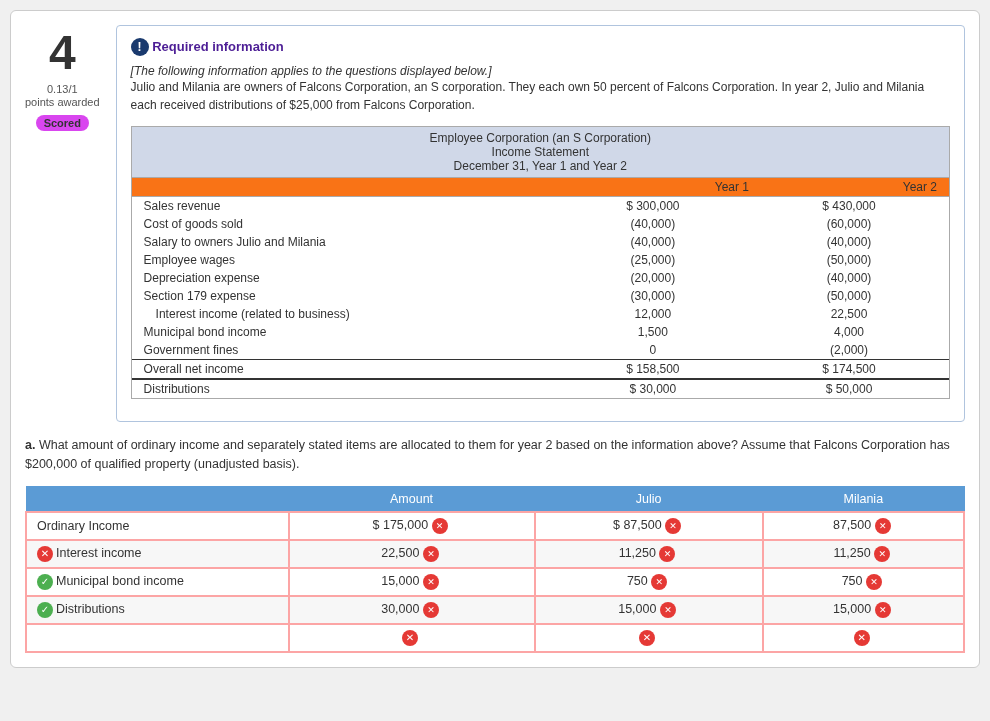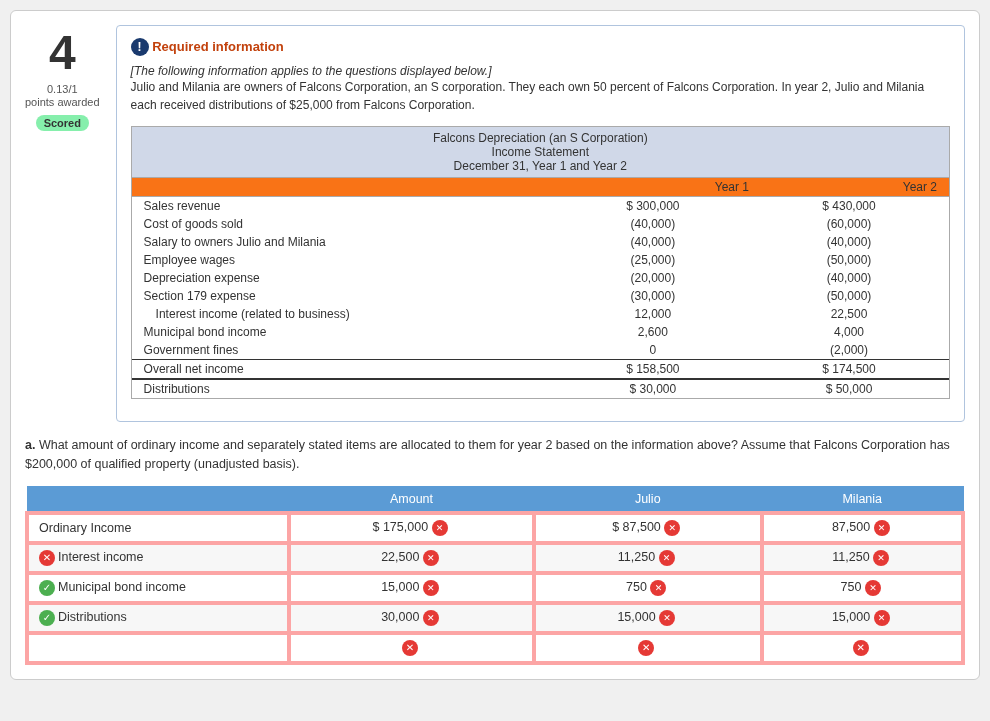--- a/index.html
+++ b/index.html
@@ -38,21 +38,21 @@
       min-width: 70px;
       gap: 6px;
     }
     .points-label {
       font-size: 11px;
       color: #555;
       text-align: center;
       line-height: 1.2;
     }
     .scored-badge {
-      background: #86efac;
+      background: #d946ef;
       color: #333;
       border-radius: 10px;
       padding: 2px 8px;
       font-size: 11px;
       font-weight: bold;
       text-align: center;
     }
     .info-box {
       border: 1px solid #b0c4de;
       border-radius: 4px;
@@ -67,21 +67,21 @@
       border-radius: 50%;
       color: #fff;
       font-size: 12px;
       font-weight: bold;
       text-align: center;
       line-height: 18px;
       margin-bottom: 4px;
     }
     .required-info-title {
       font-weight: bold;
-      color: #c2410c;
+      color: #4c1d95;
       font-size: 13px;
       text-align: center;
     }
     .italic-note {
       font-style: italic;
       color: #333;
       font-size: 12px;
     }
     .intro-text {
       margin-bottom: 12px;
@@ -171,21 +171,21 @@
       text-align: left;
     }
     .answer-table tbody tr {
       background: #fff;
     }
     .answer-table tbody tr:nth-child(even) {
       background: #f7f7f7;
     }
     .answer-table tbody td {
       padding: 5px 8px;
-      border: 4px solid #fca5a5;
+      border: 2px solid #fca5a5;
       text-align: center;
       vertical-align: middle;
     }
     .answer-table tbody td.row-label {
       text-align: left;
       padding-left: 10px;
     }
     .check-icon {
       display: inline-block;
       width: 16px;
@@ -232,21 +232,21 @@
     <div class="info-box">
       <div style="margin-bottom:4px;">
         <span class="info-icon">!</span>
         <span class="required-info-title">Required information</span>
       </div>
       <div class="italic-note">[The following information applies to the questions displayed below.]</div>
       <div class="intro-text">Julio and Milania are owners of Falcons Corporation, an S corporation. They each own 50 percent of Falcons Corporation. In year 2, Julio and Milania each received distributions of $25,000 from Falcons Corporation.</div>
 
       <div class="income-stmt-wrapper">
         <div class="income-stmt-header">
-          <div>Falcons Depreciation (an S Corporation)</div>
+          <div>Employee Corporation (an S Corporation)</div>
           <div>Income Statement</div>
           <div>December 31, Year 1 and Year 2</div>
         </div>
         <table class="income-stmt-table">
           <thead>
             <tr>
               <th style="text-align:left; width:52%;"></th>
               <th>Year 1</th>
               <th>Year 2</th>
             </tr>
@@ -282,21 +282,21 @@
     <td class="value-col">(30,000)</td>
     <td class="value-col">(50,000)</td>
   </tr>
               <tr>
     <td class="label-col" style="padding-left: 24px;">Interest income (related to business)</td>
     <td class="value-col">12,000</td>
     <td class="value-col">22,500</td>
   </tr>
               <tr>
     <td class="label-col" style="">Municipal bond income</td>
-    <td class="value-col">2,600</td>
+    <td class="value-col">1,500</td>
     <td class="value-col">4,000</td>
   </tr>
               <tr>
     <td class="label-col" style="">Government fines</td>
     <td class="value-col">0</td>
     <td class="value-col">(2,000)</td>
   </tr>
               <tr class="row-total">
   <td class="label-col">Overall net income</td>
   <td class="value-col">$ 158,500</td>

